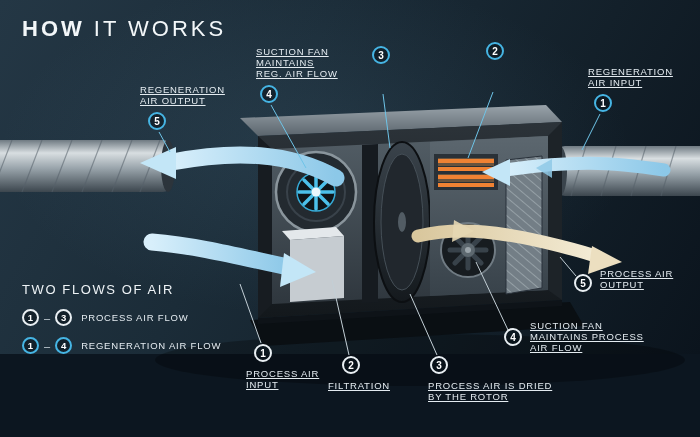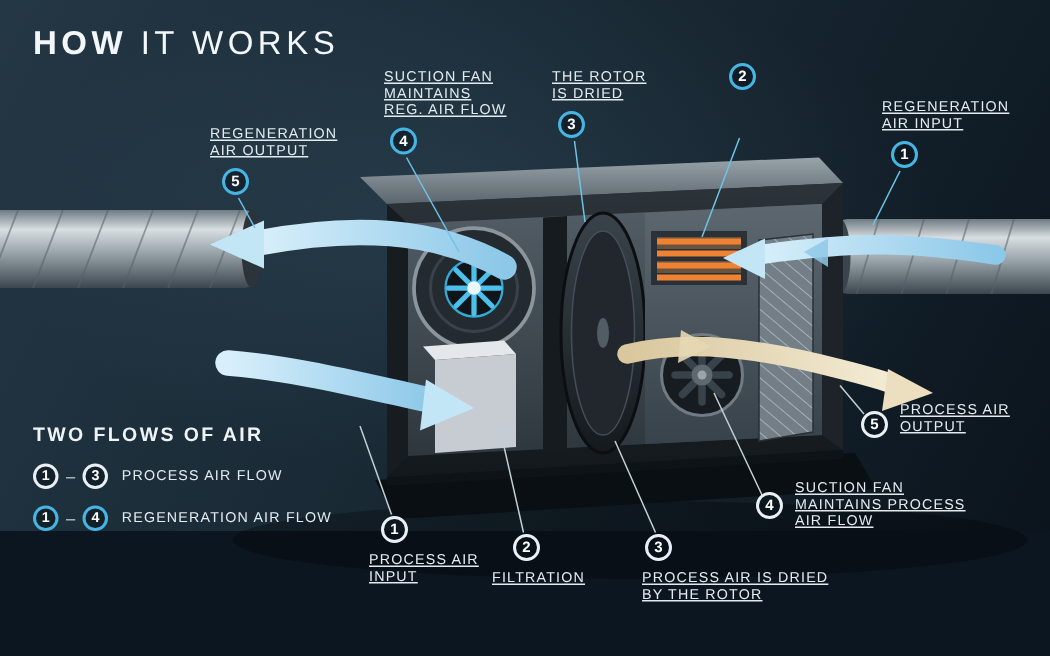--- a/index.html
+++ b/index.html
@@ -39,21 +39,21 @@
   .co-r2{left:484px;top:42px}  .co-r2 .num{margin-left:2px}
   .co-r1{left:588px;top:66px}  .co-r1 .num{margin-left:6px}
   .co-r5{left:140px;top:84px}  .co-r5 .num{margin-left:8px}
   .co-p1{left:246px;top:344px} .co-p1 .num{margin-left:8px}
   .co-p2{left:328px;top:356px} .co-p2 .num{margin-left:14px}
   .co-p3{left:428px;top:356px} .co-p3 .num{margin-left:2px}
   .co-p4{left:504px;top:320px} .co-p4 .num{margin-top:8px}  .co-p4 .co-label{margin-left:8px}
   .co-p5{left:574px;top:268px} .co-p5 .num{margin-top:6px}  .co-p5 .co-label{margin-left:8px}
 
   .legend { position:absolute; left:22px; top:282px; }
-  .legend-title { font-size:13px; letter-spacing:1.6px; font-weight:700; color:#eef3f6; margin-bottom:12px; }
+  .legend-title { font-size:13px; letter-spacing:1.6px; font-weight:400; color:#eef3f6; margin-bottom:12px; }
   .legend-row { display:flex; align-items:center; margin-bottom:11px; }
   .legend-row .num { width:17px; height:17px; font-size:9.5px; }
   .dash { margin:0 5px; color:#cfd9df; font-size:11px; }
   .legend-label { margin-left:9px; font-size:9.5px; letter-spacing:0.8px; color:#e4ebf0; }
 </style>
 </head>
 <body>
 
 <div class="stage">
 
@@ -214,22 +214,20 @@
   </div>
 
   <div class="callout col co-r4">
     <div class="co-label">SUCTION FAN
 MAINTAINS
 REG. AIR FLOW</div>
     <div class="num regen">4</div>
   </div>
 
   <div class="callout col co-r3">
-    <div class="co-label">THE ROTOR
-IS DRIED</div>
     <div class="num regen">3</div>
   </div>
 
   <div class="callout col co-r2">
     <div class="num regen">2</div>
   </div>
 
   <div class="callout col co-r1">
     <div class="co-label">REGENERATION
 AIR INPUT</div>

